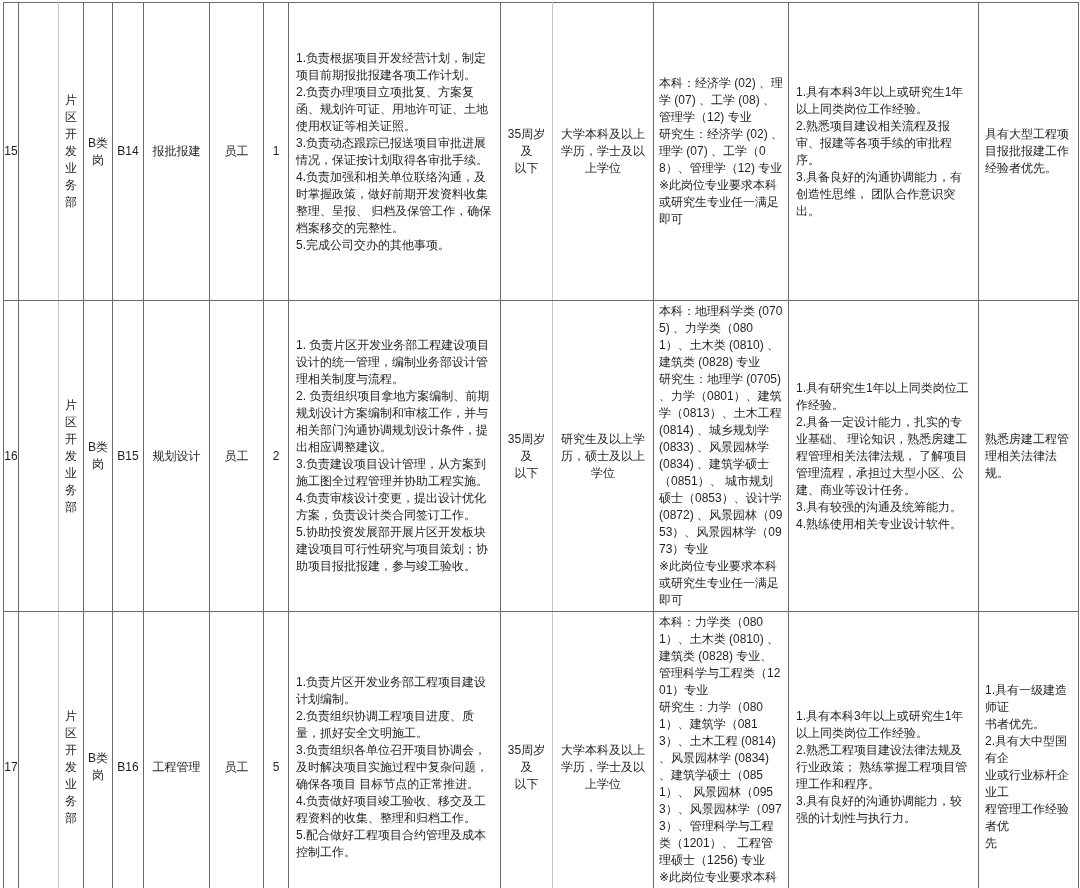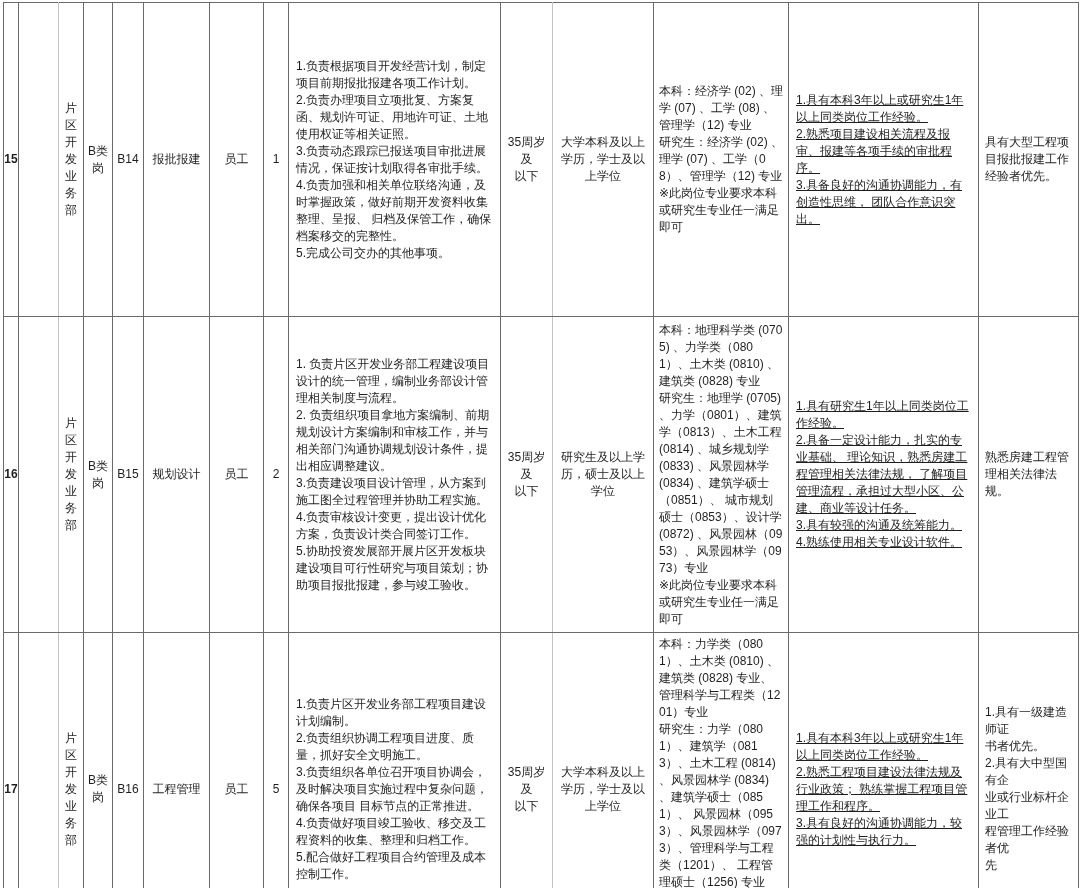--- a/index.html
+++ b/index.html
@@ -13,31 +13,31 @@
     position:absolute;left:3px;top:2px;width:1075px;
   }
   td{
     border:1px solid #6a6a6a;
     font-size:12px;line-height:17px;
     vertical-align:middle;text-align:center;
     padding:2px 4px;overflow:hidden;
     white-space:pre-wrap;word-break:break-all;
   }
   td.lt{text-align:left;}
-  .c-no{padding:0;font-weight:bold;}
+  .c-no{padding:0;}
   .c-empty{border-right-color:#c4c4c4;}
   .c-dept{padding:2px 0;margin-left:45px;}
   .c-cat{padding:2px 0;}
   .c-code{padding:2px 0;}
   .c-duties{padding:2px 7px;}
   .c-age{border-right-color:#c4c4c4;margin-top:12px;}
   .c-edu{padding:2px 4px;}
   .c-major{padding:2px 5px;}
-  .c-exp{padding:8px 7px;text-decoration:underline;}
-  .c-other{padding:16px 6px;}
+  .c-exp{padding:8px 7px;}
+  .c-other{padding:0 6px;}
   .vtext{display:inline-block;width:13px;text-align:center;}
   tr.r15 td{height:281px;}
   tr.r16 td{height:283px;}
   tr.r17 td{height:280px;}
 </style>
 </head>
 <body>
 
 <table class="grid">
   <colgroup>

